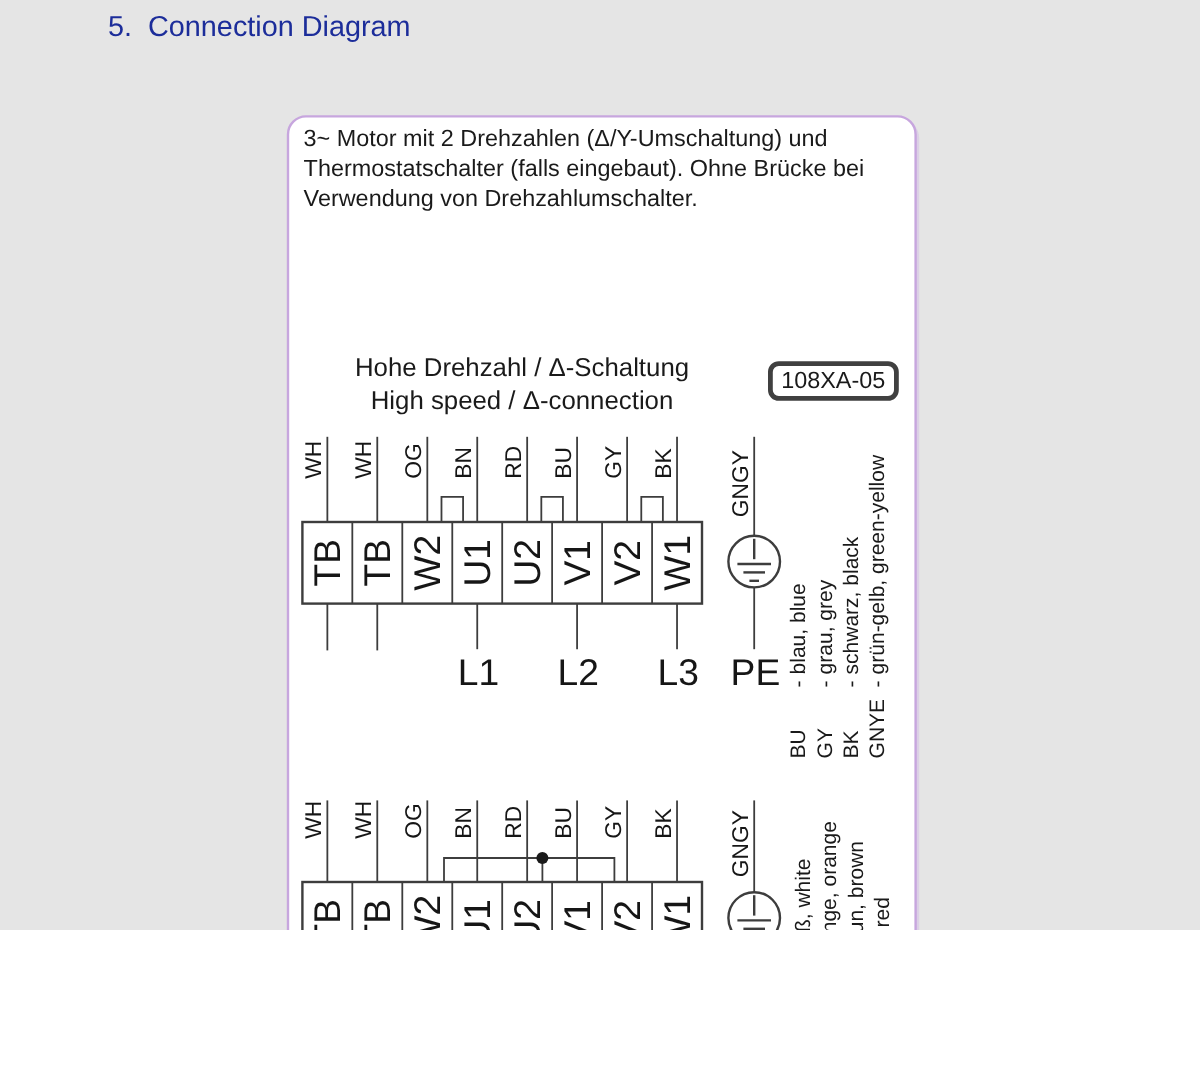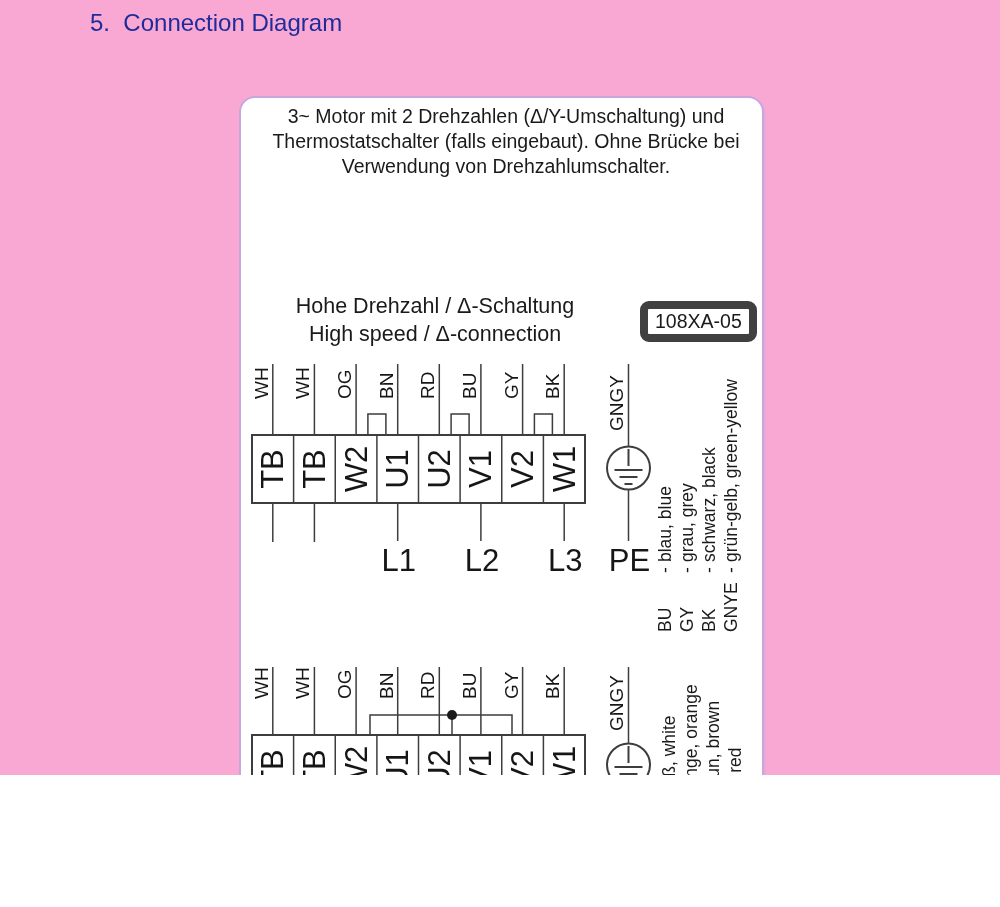--- a/index.html
+++ b/index.html
@@ -1,47 +1,47 @@
 <!DOCTYPE html>
 <html><head>
 <meta charset="utf-8">
 <style>
   * { margin:0; padding:0; box-sizing:border-box; }
   html,body { background:#ffffff; }
   body { font-family:"Liberation Sans", sans-serif; color:#161616; }
-  #page { position:relative; width:1000px; height:775px; background:#f9a8d4; overflow:hidden; }
+  #page { position:relative; width:1000px; height:775px; background:#e5e5e5; overflow:hidden; }
 
   .page-title {
     position:absolute; left:90px; top:9px;
     font-size:24px; color:#1c2d9a; white-space:pre;
   }
 
   .panel {
     position:absolute; left:239px; top:96px; width:525px; height:800px;
     background:#ffffff; border:2.5px solid #c7a6de; border-radius:16px;
     box-shadow:2px 3px 0 rgba(203,173,228,0.38);
   }
 
   .para {
     position:absolute; left:253px; width:506px;
-    font-size:19.5px; line-height:25px; color:#1a1a1a;text-align:center;
+    font-size:19.5px; line-height:25px; color:#1a1a1a;
   }
   .para-de { top:104px; }
   .para-en { top:187px; }
 
   .section-title {
     position:absolute; left:240px; width:390px; text-align:center;
     font-size:21.5px; line-height:28px; color:#1a1a1a;
   }
   .st-high { top:292px; }
   .st-low  { top:596px; }
 
   .ref-box {
     position:absolute; left:640px; top:301px;
-    border:8px solid #404040; border-radius:9px;
+    border:4px solid #404040; border-radius:9px;
     padding:1px 7px; font-size:19.5px; color:#1a1a1a; white-space:nowrap;
   }
 
   svg.diagram { position:absolute; }
   svg .ln   { stroke:#3d3d3d; stroke-width:1.5; fill:none; }
   svg .bx   { stroke:#3d3d3d; stroke-width:2;   fill:none; }
   svg .dot  { fill:#1a1a1a; stroke:none; }
   svg text  { fill:#161616; font-family:"Liberation Sans", sans-serif; }
   svg .wlab { font-size:19px; }
   svg .tlab { font-size:31px; }

